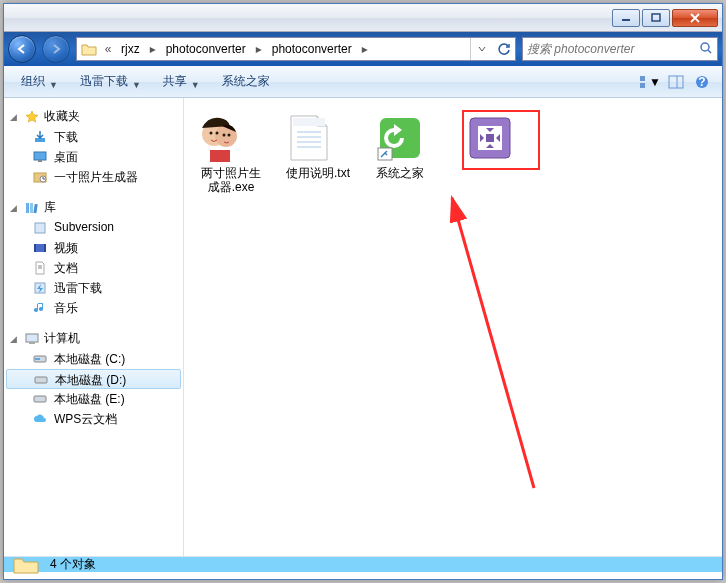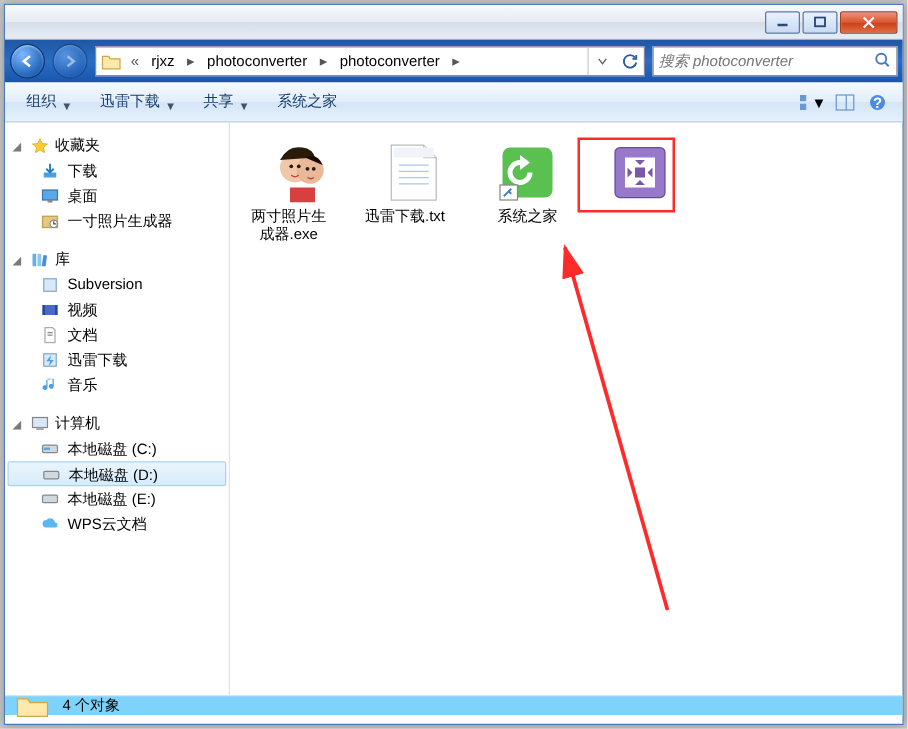--- a/index.html
+++ b/index.html
@@ -30,21 +30,21 @@
 .body{display:flex;height:458px}
 .sidebar{width:180px;border-right:1px solid #d9e3ee;padding:8px 0;overflow:hidden}
 .sgroup{margin-bottom:10px}
 .sgroup-hd{display:flex;align-items:center;padding:2px 6px;gap:4px}
 .sitem{display:flex;align-items:flex-start;padding:2px 6px 2px 28px;gap:6px;height:20px;cursor:default}
 .sitem.sel{background:linear-gradient(to bottom,#eaf5fd,#d6ecfb);border:1px solid #a8d2f0;border-radius:2px;margin:0 2px;padding-left:26px}
 .tri{width:10px;display:inline-block;color:#7a7a7a;font-size:9px}
 .sicon{width:16px;height:16px;display:inline-flex;align-items:center;justify-content:center}
 .content{flex:1;padding:12px 8px;position:relative}
 .files{display:flex;gap:12px;align-items:flex-start}
-.file{width:78px;display:flex;flex-direction:column;align-items:flex-end;text-align:center;padding:4px;cursor:default}
+.file{width:78px;display:flex;flex-direction:column;align-items:flex-start;text-align:center;padding:4px;cursor:default}
 .file.highlight{border:2px solid #ff2a2a;padding:2px}
 .ficon{width:48px;height:48px;margin-bottom:4px;display:flex;align-items:center;justify-content:center}
 .fname{line-height:14px;word-break:break-all}
 .arrow-line{position:absolute;pointer-events:none}
 .status{height:16px;border-top:1px solid #d9e3ee;display:flex;align-items:center;padding:0 8px;gap:10px;background:#7dd3fc}
 .status-icon{width:28px;height:20px}
 </style>
 </head>
 <body>
 
@@ -337,21 +337,21 @@
             <svg width="42" height="48">
                 <path d="M2 2h26l10 10v34H2z" fill="#fff" stroke="#bbb"></path>
                 <path d="M28 2v10h10" fill="#eee" stroke="#bbb"></path>
                 <line x1="8" y1="18" x2="32" y2="18" stroke="#aac8e8"></line>
                 <line x1="8" y1="23" x2="32" y2="23" stroke="#aac8e8"></line>
                 <line x1="8" y1="28" x2="32" y2="28" stroke="#aac8e8"></line>
                 <line x1="8" y1="33" x2="32" y2="33" stroke="#aac8e8"></line>
                 <rect x="4" y="4" width="32" height="8" fill="#f0f4fa"></rect>
               </svg>
           </div>
-          <div class="fname">迅雷下载.txt</div>
+          <div class="fname">使用说明.txt</div>
         </div>
 
         <div class="file">
           <div class="ficon">
             <svg width="48" height="48">
                 <rect x="4" y="4" width="40" height="40" rx="6" fill="#5ac050"></rect>
                 <path d="M18 14a10 10 0 1 0 10 10h-4a6 6 0 1 1-6-6v4l8-6-8-6z" fill="#fff"></path>
                 <rect x="2" y="34" width="14" height="12" fill="#fff" stroke="#888"></rect>
                 <path d="M5 43l4-4 2 2" fill="none" stroke="#4080c0" stroke-width="1.5"></path>
                 <path d="M9 39l2-2" stroke="#4080c0" stroke-width="1.5"></path>

